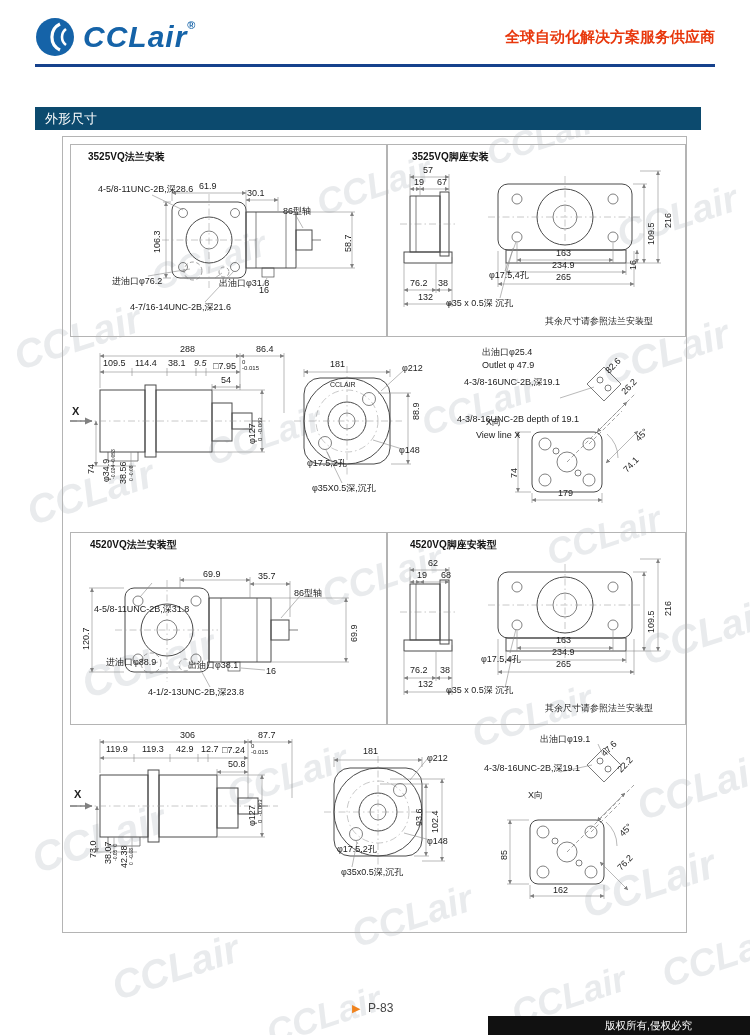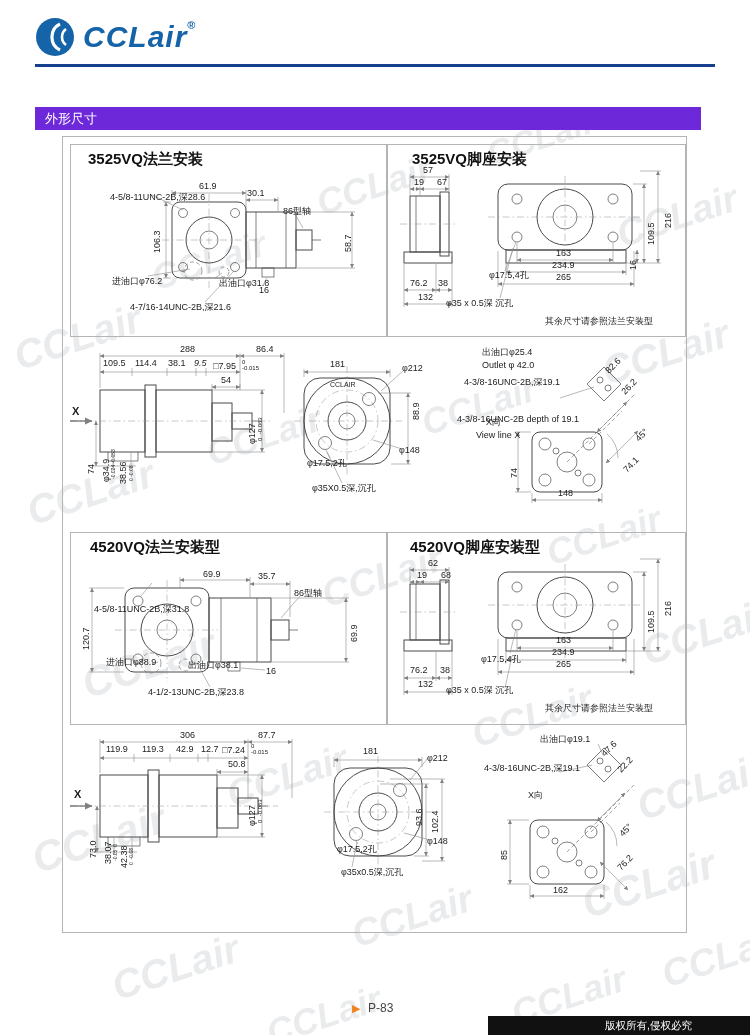--- a/index.html
+++ b/index.html
@@ -11,31 +11,31 @@
       transform:rotate(-18deg);white-space:nowrap;}
   
   .hdr{position:absolute;left:35px;top:12px;width:680px;height:50px;display:flex;
        justify-content:space-between;align-items:center;z-index:5;}
   .logo{display:flex;align-items:flex-start;}
   .brand{font-size:30px;font-weight:bold;font-style:italic;color:#1563a8;letter-spacing:1px;line-height:40px;}
   .reg{font-size:11px;color:#1563a8;font-weight:bold;margin-top:2px;}
   .tagline{font-size:15px;font-weight:bold;color:#e8380d;}
   .hdr-rule{position:absolute;left:35px;top:64px;width:680px;height:3px;background:#15418c;z-index:5;}
   
-  .section-bar{position:absolute;left:35px;top:107px;width:666px;height:23px;background:#6d28d9;
+  .section-bar{position:absolute;left:35px;top:107px;width:666px;height:23px;background:#0c4a6e;
        color:#fff;font-size:13px;display:flex;align-items:center;padding-left:10px;
        box-sizing:border-box;z-index:5;}
   
   .box{position:absolute;border:1px solid #b4b4b4;z-index:1;box-sizing:border-box;}
   .outer{left:62px;top:136px;width:625px;height:797px;}
   .tl{left:70px;top:144px;width:317px;height:193px;}
   .tr{left:387px;top:144px;width:299px;height:193px;}
   .bl{left:70px;top:532px;width:317px;height:193px;}
   .br{left:387px;top:532px;width:299px;height:193px;}
-  .panel-title{position:absolute;font-size:15px;font-weight:bold;color:#111;z-index:4;}
+  .panel-title{position:absolute;font-size:10px;font-weight:bold;color:#111;z-index:4;}
   
   .draw-layer{position:absolute;left:0;top:0;z-index:2;}
   .o{fill:none;stroke:#4a4a4a;stroke-width:1;}
   .t{fill:none;stroke:#4a4a4a;stroke-width:0.7;}
   .d{fill:none;stroke:#8a8a8a;stroke-width:0.6;}
   .dm{fill:none;stroke:#8a8a8a;stroke-width:0.6;marker-start:url(#ar);marker-end:url(#ar);}
   .c{fill:none;stroke:#9a9a9a;stroke-width:0.55;stroke-dasharray:7 3 1.5 3;}
   .hd{fill:none;stroke:#7a7a7a;stroke-width:0.7;stroke-dasharray:4 2.5;}
   
   .lbl-layer{position:absolute;left:0;top:0;width:100%;height:100%;z-index:3;}
@@ -81,20 +81,21 @@
   <div class="hdr">
     <div class="logo">
       <svg width="40" height="40" viewBox="0 0 40 40" style="margin-right:8px">
         <circle cx="20" cy="20" r="19" fill="#1563a8"></circle>
         <path d="M25,7 A14.5,14.5 0 0 0 25,33" stroke="#ffffff" stroke-width="3.2" fill="none"></path>
         <path d="M31,12 A10,10 0 0 0 31,28" stroke="#ffffff" stroke-width="2.6" fill="none"></path>
       </svg>
       <span class="brand">CCLair</span>
       <span class="reg">®</span>
     </div>
+    <div class="tagline">全球自动化解决方案服务供应商</div>
   </div>
   <div class="hdr-rule"></div>
 
   <div class="section-bar">
     <span>外形尺寸</span>
   </div>
 
   <div class="box outer"></div>
   <div class="box tl"></div>
   <div class="box tr"></div>
@@ -436,21 +437,21 @@
         <line class="d" x1="604" y1="885" x2="604" y2="899"></line>
       <rect class="t" x="592" y="753" width="24" height="24" transform="rotate(45 604 765)"></rect>
       <circle class="t" cx="600" cy="761" r="3"></circle>
         <circle class="t" cx="608" cy="769" r="3"></circle>
       <line class="d" x1="598" y1="744" x2="603" y2="755"></line>
       <line class="d" x1="560" y1="772" x2="592" y2="765"></line>
     </g>
   </svg>
 
   <div class="lbl-layer">
-      <span class="lbl" style="left: 110px; top: 185px; margin-top: 8px;">4-5/8-11UNC-2B,深28.6</span>
+      <span class="lbl" style="left: 98px; top: 185px;">4-5/8-11UNC-2B,深28.6</span>
       <span class="lbl" style="left: 199px; top: 182px;">61.9</span>
       <span class="lbl" style="left: 247px; top: 189px;">30.1</span>
       <span class="lbl" style="left: 283px; top: 207px;">86型轴</span>
       <span class="lbl" style="left: 153px; top: 253px; transform: rotate(-90deg);">106.3</span>
       <span class="lbl" style="left: 112px; top: 277px;">进油口φ76.2</span>
       <span class="lbl" style="left: 183px; top: 279px; margin-left: 36px;">出油口φ31.8</span>
       <span class="lbl" style="left: 259px; top: 286px;">16</span>
       <span class="lbl" style="left: 130px; top: 303px;">4-7/16-14UNC-2B,深21.6</span>
       <span class="lbl" style="left: 344px; top: 252px; transform: rotate(-90deg);">58.7</span>
     </div>
@@ -491,31 +492,31 @@
       <span class="lbl" style="left: 119px; top: 484px; transform: rotate(-90deg);">38.56</span>
       <span class="lbl" style="left: 129px; top: 481px; transform: rotate(-90deg); font-size: 5px;">0 -0.08</span>
       <span class="lbl" style="left: 330px; top: 360px;">181</span>
       <span class="lbl" style="left: 330px; top: 381px; font-size: 7px;">CCLAIR</span>
       <span class="lbl" style="left: 402px; top: 364px;">φ212</span>
       <span class="lbl" style="left: 412px; top: 420px; transform: rotate(-90deg);">88.9</span>
       <span class="lbl" style="left: 399px; top: 446px;">φ148</span>
       <span class="lbl" style="left: 307px; top: 459px;">φ17.5,2孔</span>
       <span class="lbl" style="left: 312px; top: 484px;">φ35X0.5深,沉孔</span>
       <span class="lbl" style="left: 482px; top: 348px;">出油口φ25.4</span>
-      <span class="lbl" style="left: 482px; top: 361px;">Outlet φ 42.0</span>
+      <span class="lbl" style="left: 482px; top: 361px;">Outlet φ 47.9</span>
       <span class="lbl" style="left: 464px; top: 378px;">4-3/8-16UNC-2B,深19.1</span>
       <span class="lbl" style="left: 457px; top: 391px; margin-top: 24px;">4-3/8-16UNC-2B depth of 19.1</span>
       <span class="lbl" style="left: 486px; top: 418px;">X向</span>
       <span class="lbl" style="left: 476px; top: 431px;">View line X</span>
       <span class="lbl" style="left: 604px; top: 369px; transform: rotate(-45deg);">82.6</span>
       <span class="lbl" style="left: 620px; top: 390px; transform: rotate(-45deg);">26.2</span>
       <span class="lbl" style="left: 634px; top: 437px; transform: rotate(-45deg);">45°</span>
       <span class="lbl" style="left: 510px; top: 478px; transform: rotate(-90deg);">74</span>
       <span class="lbl" style="left: 622px; top: 468px; transform: rotate(-45deg);">74.1</span>
-      <span class="lbl" style="left: 558px; top: 489px;">148</span>
+      <span class="lbl" style="left: 558px; top: 489px;">179</span>
     </div>
   <div class="lbl-layer">
       <span class="lbl" style="left: 94px; top: 573px; margin-top: 32px;">4-5/8-11UNC-2B,深31.8</span>
       <span class="lbl" style="left: 203px; top: 570px;">69.9</span>
       <span class="lbl" style="left: 258px; top: 572px;">35.7</span>
       <span class="lbl" style="left: 294px; top: 589px;">86型轴</span>
       <span class="lbl" style="left: 82px; top: 650px; transform: rotate(-90deg);">120.7</span>
       <span class="lbl" style="left: 350px; top: 642px; transform: rotate(-90deg);">69.9</span>
       <span class="lbl" style="left: 106px; top: 658px;">进油口φ88.9</span>
       <span class="lbl" style="left: 188px; top: 661px;">出油口φ38.1</span>

